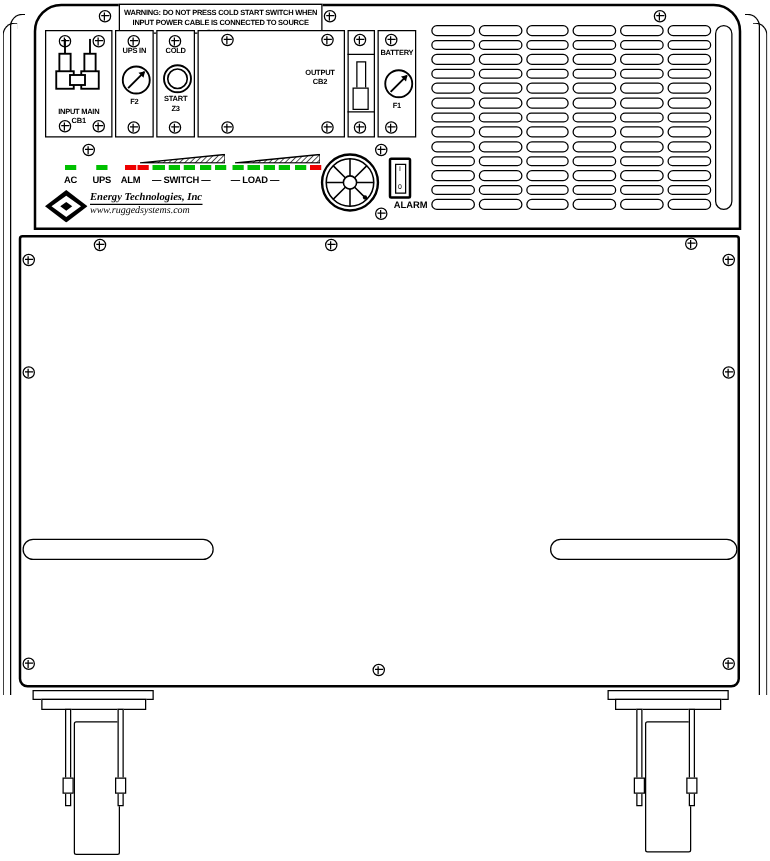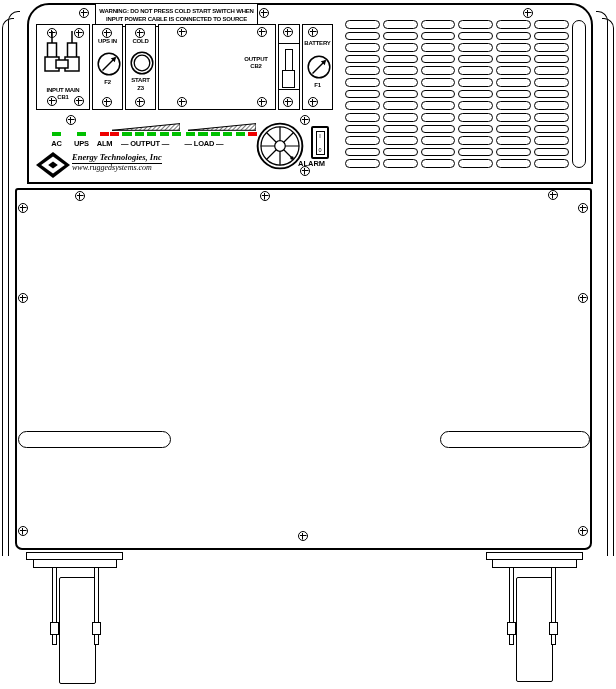--- a/index.html
+++ b/index.html
@@ -41,21 +41,21 @@
   .brand-co{position:absolute;left:72px;top:152px;font-family:"Liberation Serif",serif;
     font-style:italic;font-size:8.5px;font-weight:bold;border-bottom:1px solid var(--line,#000);
     padding-bottom:0.5px;white-space:nowrap}
   .brand-web{position:absolute;left:72px;top:163px;font-family:"Liberation Serif",serif;
     font-style:italic;font-size:8px;white-space:nowrap}
   .alarm-outer{position:absolute;left:311px;top:126px;width:18px;height:33px;
     border:2px solid var(--line,#000);border-radius:2px}
   .alarm-inner{position:absolute;left:2.5px;top:2.5px;width:9px;height:24px;
     border:1.2px solid var(--line,#000);display:flex;flex-direction:column;
     justify-content:space-between;align-items:center;font-size:5.5px;line-height:6px;padding:1px 0}
-  .alarm-label{position:absolute;left:298px;top:159px;width:44px;text-align:left;
+  .alarm-label{position:absolute;left:298px;top:159px;width:44px;text-align:right;
     font-size:7.5px;font-weight:bold}
   .cp{position:absolute;border:1.8px solid var(--line,#000);background:#fff}
   .hline{position:absolute;left:-1px;right:-1px;height:0;border-top:1.5px solid var(--line,#000)}
   svg{display:block}
 </style>
 </head>
 <body>
 
 <div class="chassis">
 
@@ -159,21 +159,21 @@
         <pattern id="h2" width="3" height="3" patternUnits="userSpaceOnUse" patternTransform="rotate(45)">
       <line x1="0" y1="0" x2="0" y2="3" stroke="#000" stroke-width="1.1"></line>
         </pattern>
       </defs>
     <polygon points="0,7.3 68,0.6 68,7.3" fill="url(#h2)" stroke="#000" stroke-width="1"></polygon>
   </svg>
 
   <div class="led-label" style="left:44.5px;width:24px">AC</div>
   <div class="led-label" style="left:69.5px;width:24px">UPS</div>
   <div class="led-label" style="left:92.5px;width:24px">ALM</div>
-  <div class="led-label" style="left:107px;width:76px">— OUTPUT —</div>
+  <div class="led-label" style="left:107px;width:76px">— SWITCH —</div>
   <div class="led-label" style="left:166px;width:76px">— LOAD —</div>
 
   <svg width="34" height="26" viewBox="0 0 34 26" style="position:absolute;left:36px;top:152px">
     <polygon points="17,0 34,13 17,26 0,13" fill="#000"></polygon>
     <polygon points="17,4.5 28.8,13 17,21.5 5.2,13" fill="#fff"></polygon>
     <polygon points="17,9.5 21.8,13 17,16.5 12.2,13" fill="#000"></polygon>
   </svg>
   <div class="brand-co">Energy Technologies, Inc</div>
   <div class="brand-web">www.ruggedsystems.com</div>
 

